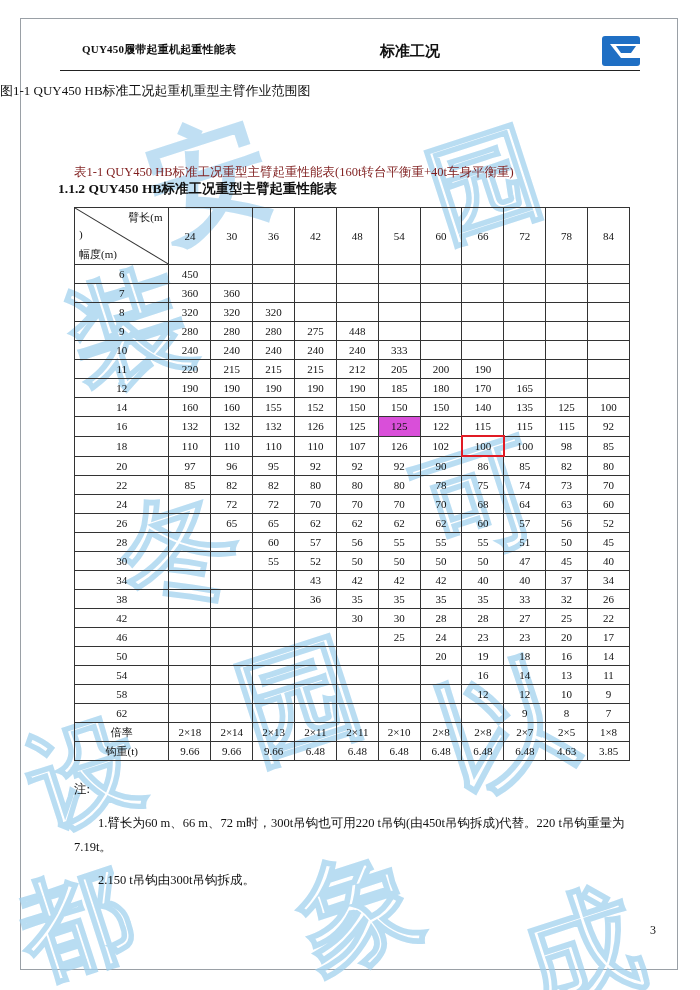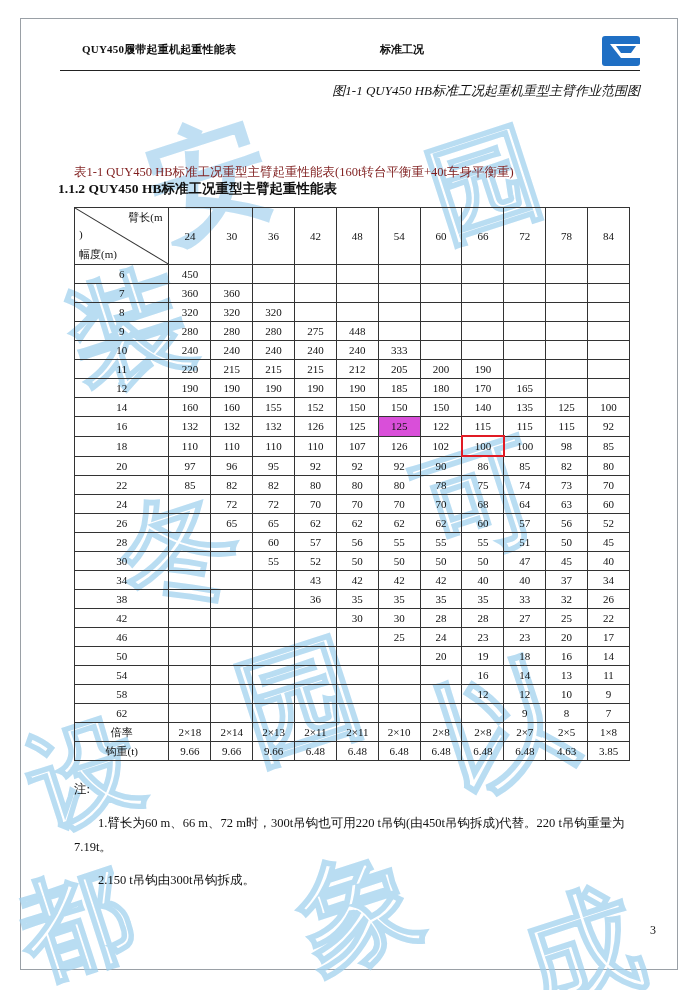--- a/index.html
+++ b/index.html
@@ -43,21 +43,21 @@
     top: 6px;
     font-size: 11px;
     font-weight: bold;
     color: #111;
     letter-spacing: 0.2px;
   }
   .header-center {
     position: absolute;
     left: 320px;
     top: 6px;
-    font-size: 11px;
+    font-size: 15px;
     font-weight: bold;
     color: #111;
     font-family: Liberation Mono, monospace;
   }
   .header-logo {
     position: absolute;
     right: 20px;
     top: 0px;
     width: 38px;
     height: 30px;
@@ -91,24 +91,23 @@
     width: 580px;
     height: 1px;
     background: #222;
   }
   
   .fig-caption {
     position: absolute;
     left: 0;
     top: 82px;
     width: 640px;
-    text-align: right;
+    text-align: left;
     font-size: 13px;
     color: #111;
-    font-style: italic;
   }
   
   .section-heading {
     position: absolute;
     left: 58px;
     top: 140px;
     font-size: 13.5px;
     font-weight: bold;
     color: #111;
     margin-top: 40px;

